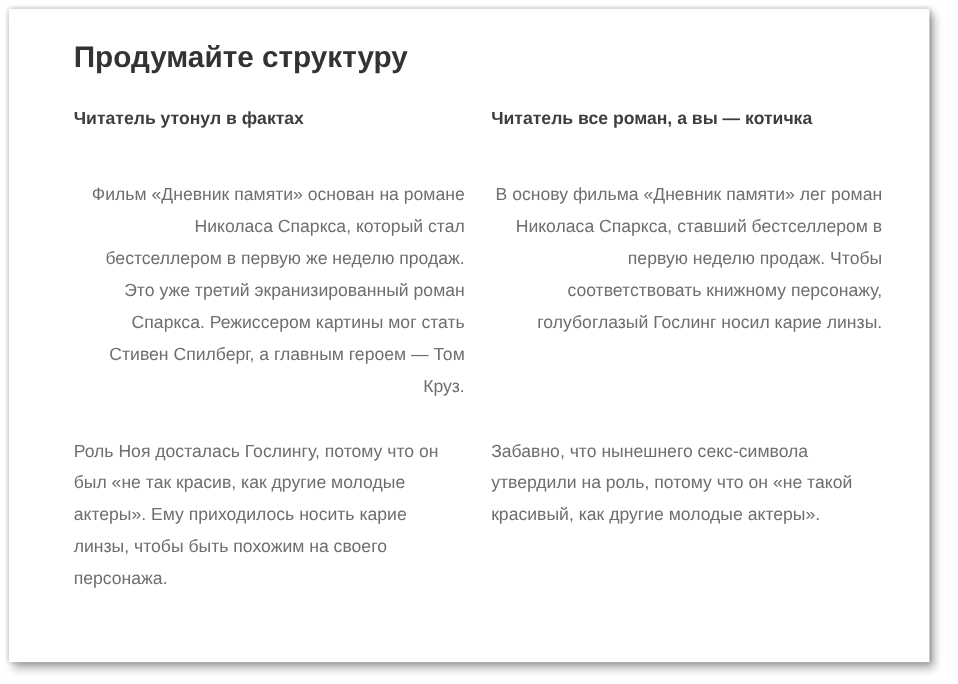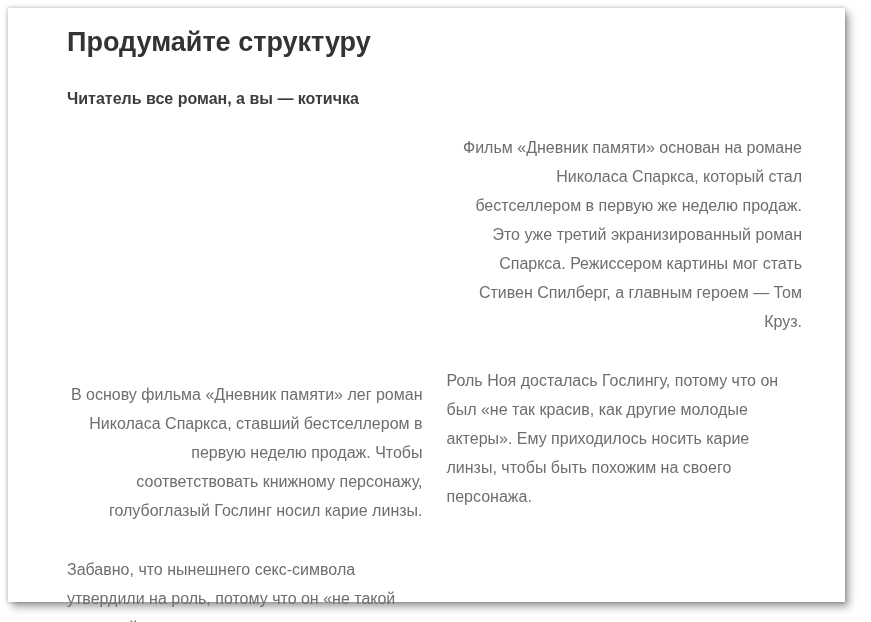--- a/index.html
+++ b/index.html
@@ -12,21 +12,21 @@
     overflow: hidden;
   }
   .card {
     position: absolute;
     left: 8px;
     top: 8px;
     width: 837px;
     height: 594px;
     background: #ffffff;
     box-sizing: border-box;
-    padding: 18px 43px 0 59px;
+    padding: 28px 43px 0 59px;
     box-shadow: 0 0 4px rgba(0,0,0,0.30), 4px 5px 8px rgba(0,0,0,0.35);
   }
   .page-title {
     margin: 0;
     font-size: 27px;
     line-height: 32px;
     font-weight: bold;
     color: #333333;
   }
   .intro {
@@ -61,20 +61,21 @@
 </head>
 <body>
 
 <div class="card">
 
   <h1 class="page-title">Продумайте структуру</h1>
 
 
   <div class="columns">
 
+    <h2 class="col-heading">Читатель утонул в фактах</h2>
 
     <h2 class="col-heading">Читатель все роман, а вы — котичка</h2>
 
     <p class="cell row-1">Фильм «Дневник памяти» основан на романе Николаса Спаркса, который стал бестселлером в первую же неделю продаж. Это уже третий экранизированный роман Спаркса. Режиссером картины мог стать Стивен Спилберг, а главным героем — Том Круз.</p>
 
     <p class="cell row-1">В основу фильма «Дневник памяти» лег роман Николаса Спаркса, ставший бестселлером в первую неделю продаж. Чтобы соответствовать книжному персонажу, голубоглазый Гослинг носил карие линзы.</p>
 
     <p class="cell row-2">Роль Ноя досталась Гослингу, потому что он был «не так красив, как другие молодые актеры». Ему приходилось носить карие линзы, чтобы быть похожим на своего персонажа.</p>
 
     <p class="cell row-2">Забавно, что нынешнего секс-символа утвердили на роль, потому что он «не такой красивый, как другие молодые актеры».</p>

